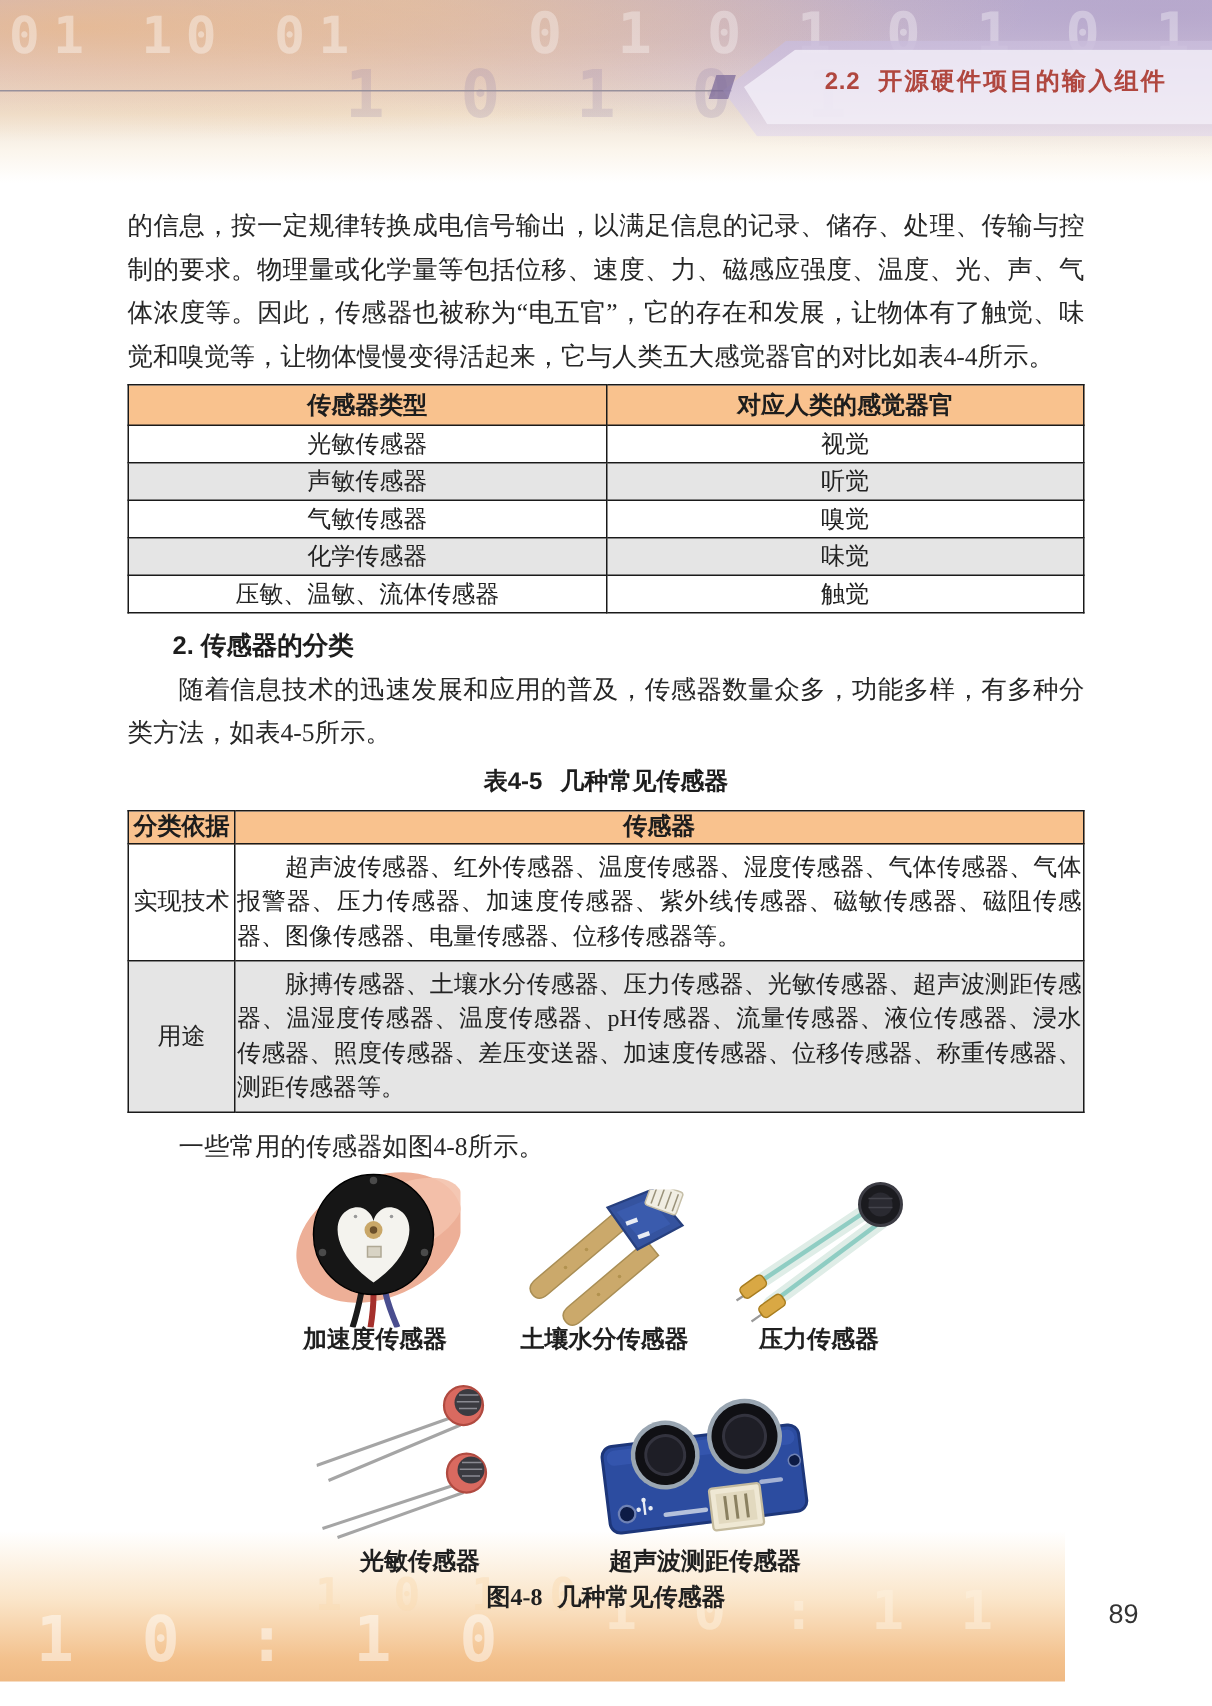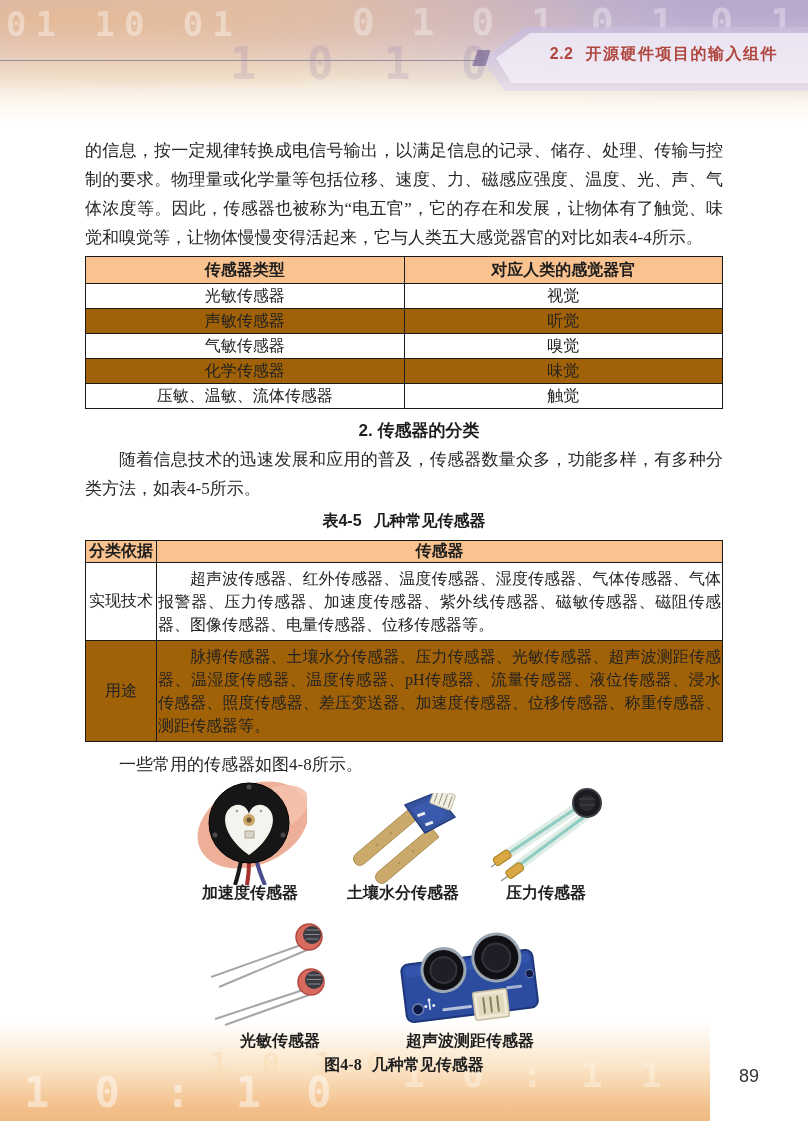--- a/index.html
+++ b/index.html
@@ -77,32 +77,32 @@
   table { border-collapse:collapse; width:638px; table-layout:fixed; }
   th, td { border:1px solid #1a1a1a; }
   th {
     background:#F9C28E; font-family:"Liberation Sans","DejaVu Sans",sans-serif;
     font-weight:bold; font-size:16px; color:#1d1d1d; text-align:center;
   }
   .t44 { margin-top:4px; }
   .t44 th { height:27px; }
   .t44 td { height:25px; text-align:center; font-size:16px; }
   .t44 col { width:50%; }
-  tr.alt td { background:#a16207; }
+  tr.alt td { background:#e5e5e5; }
 
   .t45 td.c1 { width:70px; text-align:center; font-size:16px; }
   .t45 td.list {
     font-size:16px; line-height:23px; padding:4px 1px; text-align:justify; text-indent:2em;
   }
   .t45 col.first { width:71px; }
 
   .heading2 {
     margin-top:10px; padding-left:30px; height:24px;
     font-family:"Liberation Sans","DejaVu Sans",sans-serif;
-    font-weight:bold; font-size:17px; color:#1d1d1d;text-align:center;
+    font-weight:bold; font-size:17px; color:#1d1d1d;
   }
   .p2 { margin-top:2px; }
   .p3 { margin-top:8px; }
 
   
   .figure { position:relative; margin-top:0; height:300px; }
   .sensor-img { position:absolute; }
   .s-pulse { left:108px; top:-6px; width:114px; height:112px; }
   .s-soil  { left:262px; top:14px; width:112px; height:92px; }
   .s-press { left:402px; top:4px;  width:118px; height:102px; }

